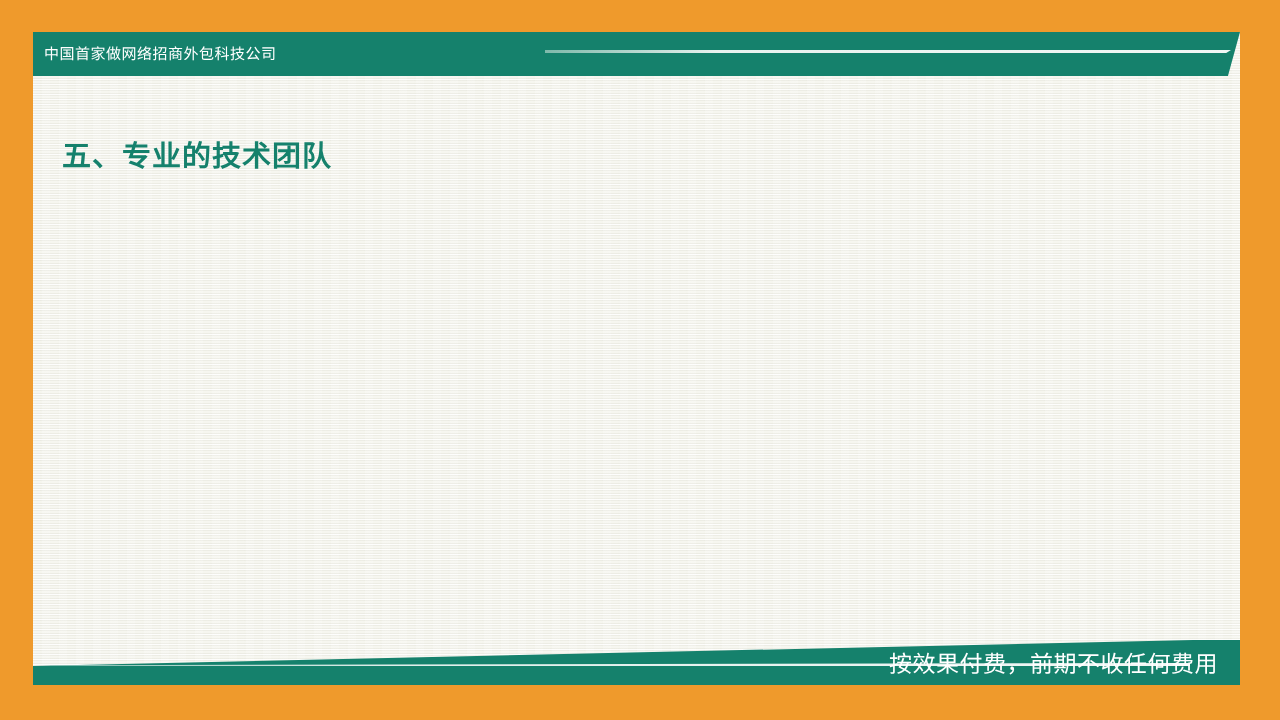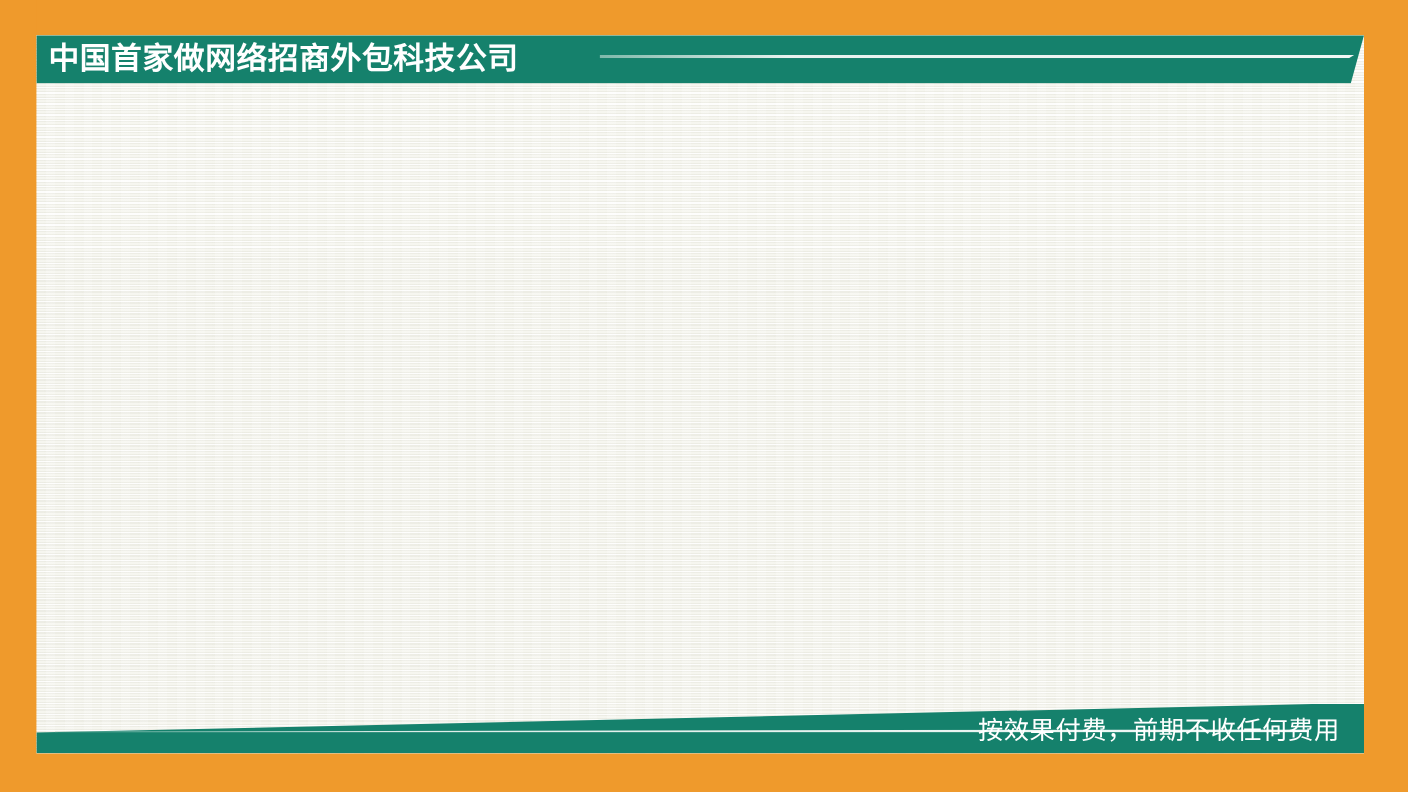--- a/index.html
+++ b/index.html
@@ -82,22 +82,22 @@
     -webkit-clip-path: polygon(0 0, 100% 0, 99.3% 100%, 0 100%);
     clip-path: polygon(0 0, 100% 0, 99.3% 100%, 0 100%);
   }
   .header-title {
     position: absolute;
     left: 44px;
     top: 32px;
     height: 33px;
     line-height: 44px;
     color: #ffffff;
-    font-size: 28px;
-    font-weight: bold;
+    font-size: 15px;
+    font-weight: normal;
     letter-spacing: 0.5px;
     white-space: nowrap;
     font-family: "Liberation Sans", "DejaVu Sans", sans-serif;
   }
 
   
   .border-left {
     position: absolute;
     left: 0;
     top: 0;
@@ -196,20 +196,21 @@
   <div class="paper"></div>
 
   <div class="top-orange"></div>
   <div class="border-left"></div>
   <div class="border-right"></div>
 
   <div class="header-band"></div>
   <div class="header-band-line"></div>
   <div class="header-title">中国首家做网络招商外包科技公司</div>
 
+  <div class="section-title">五、专业的技术团队</div>
 
 
   <div class="footer-band"></div>
   <div class="footer-band-line"></div>
   <div class="footer-text">按效果付费，前期不收任何费用</div>
 
   <div class="bottom-orange"></div>
 
 </div>
 

